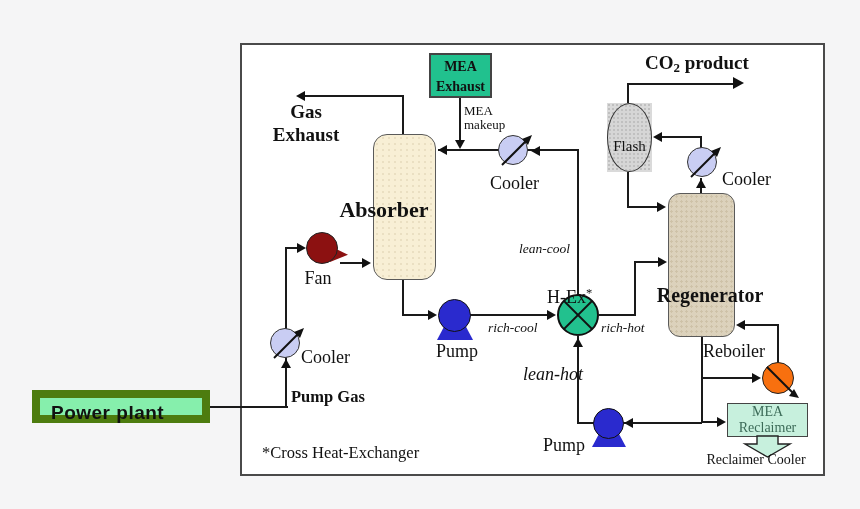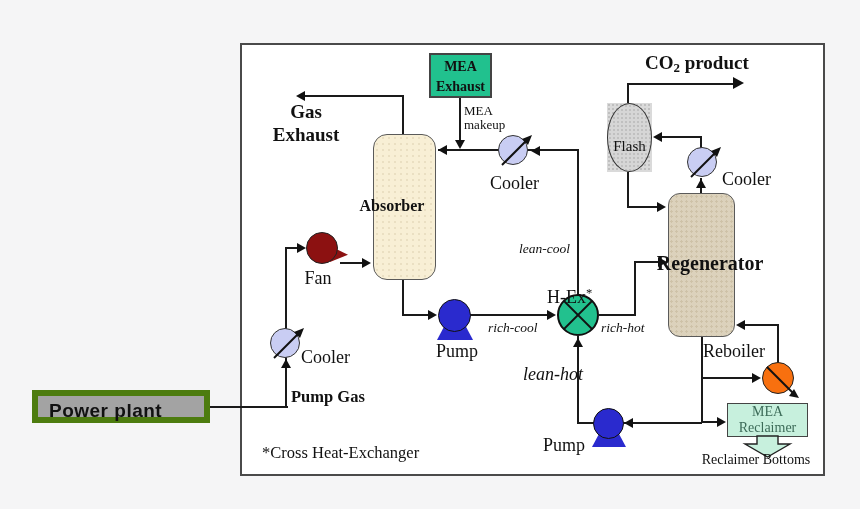--- a/index.html
+++ b/index.html
@@ -155,58 +155,58 @@
 
   <div style="position:absolute;left:727px;top:403px;width:81px;height:34px;background:#c7f0dd;border:1.5px solid #444;
               box-sizing:border-box;text-align:center;font-size:14px;line-height:16px;color:#3c6b58;">
     <span style="display:block;">MEA</span>
     <span style="display:block;font-family:Liberation Serif, serif;">Reclaimer</span>
   </div>
   <svg style="left:744px;top:436px;" width="47" height="22" viewBox="0 0 47 22">
     <polygon points="13,0 34,0 34,8 46,8 23.5,21 1,8 13,8" fill="#c7f0dd" stroke="#222" stroke-width="1.4"></polygon>
   </svg>
 
-  <div style="position:absolute;left:32px;top:390px;width:178px;height:33px;background:#a3a3a3;border:6px solid #4d7c0f;
+  <div style="position:absolute;left:32px;top:390px;width:178px;height:33px;background:#86efac;border:8px solid #4d7c0f;
               box-sizing:border-box;font-family:'Liberation Sans','DejaVu Sans',sans-serif;font-weight:bold;
               font-size:19px;line-height:29px;padding-left:11px;letter-spacing:0.5px;">
     <span>Power plant</span>
   </div>
 
   <div class="lbl b ctr" style="left:261px;top:100px;width:90px;font-size:19px;line-height:23px;">
     <span style="display:block;">Gas</span>
     <span style="display:block;">Exhaust</span>
   </div>
 
   <div class="lbl b" style="left:645px;top:52px;font-size:19px;">
     <span>CO</span><span style="font-size:0.68em;vertical-align:-0.25em;">2</span><span> product</span>
   </div>
 
   <div class="lbl" style="left:464px;top:104px;font-size:13px;line-height:14px;">
     <span style="display:block;">MEA</span>
     <span style="display:block;">makeup</span>
   </div>
 
-  <div class="lbl b ctr" style="left:332px;top:197px;width:120px;font-size:16px;">Absorber</div>
-  <div class="lbl b ctr" style="left:640px;top:252px;width:140px;font-size:20px;">Regenerator</div>
+  <div class="lbl b ctr" style="left:324px;top:197px;width:120px;font-size:22px;">Absorber</div>
+  <div class="lbl b ctr" style="left:640px;top:284px;width:140px;font-size:20px;">Regenerator</div>
 
   <div class="lbl" style="left:490px;top:173px;font-size:18px;">Cooler</div>
   <div class="lbl" style="left:722px;top:169px;font-size:18px;">Cooler</div>
   <div class="lbl" style="left:301px;top:347px;font-size:18px;">Cooler</div>
 
   <div class="lbl ctr" style="left:298px;top:268px;width:40px;font-size:18px;">Fan</div>
   <div class="lbl ctr" style="left:428px;top:341px;width:58px;font-size:18px;">Pump</div>
   <div class="lbl ctr" style="left:534px;top:435px;width:60px;font-size:18px;">Pump</div>
   <div class="lbl" style="left:703px;top:341px;font-size:18px;">Reboiler</div>
 
   <div class="lbl" style="left:510px;top:286px;font-size:18px;margin-left:37px;">
     <span>H-Ex</span><span style="font-size:0.7em;vertical-align:0.45em;">*</span>
   </div>
 
   <div class="lbl it" style="left:519px;top:241px;font-size:13.5px;">lean-cool</div>
   <div class="lbl it" style="left:488px;top:320px;font-size:13.5px;">rich-cool</div>
   <div class="lbl it" style="left:601px;top:320px;font-size:13.5px;">rich-hot</div>
   <div class="lbl it" style="left:523px;top:364px;font-size:18px;">lean-hot</div>
 
   <div class="lbl b" style="left:291px;top:387px;font-size:16.5px;">Pump Gas</div>
-  <div class="lbl ctr" style="left:690px;top:452px;width:132px;font-size:14px;">Reclaimer Bottoms</div>
+  <div class="lbl ctr" style="left:690px;top:452px;width:132px;font-size:14px;">Reclaimer Cooler</div>
   <div class="lbl" style="left:262px;top:443px;font-size:16.5px;">*Cross Heat-Exchanger</div>
 
 </div>
 
 </body></html>

